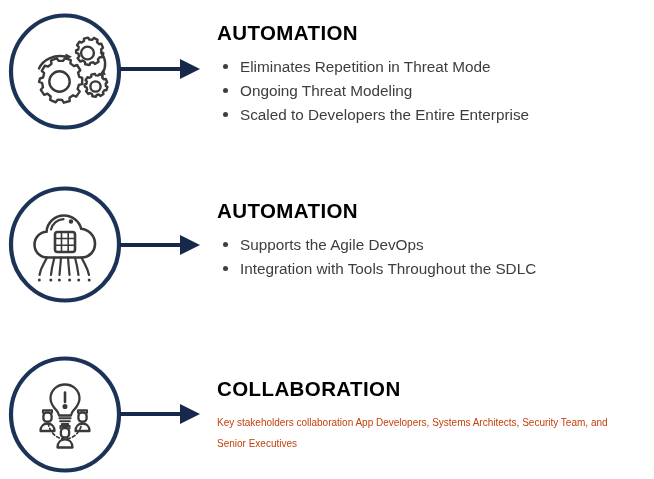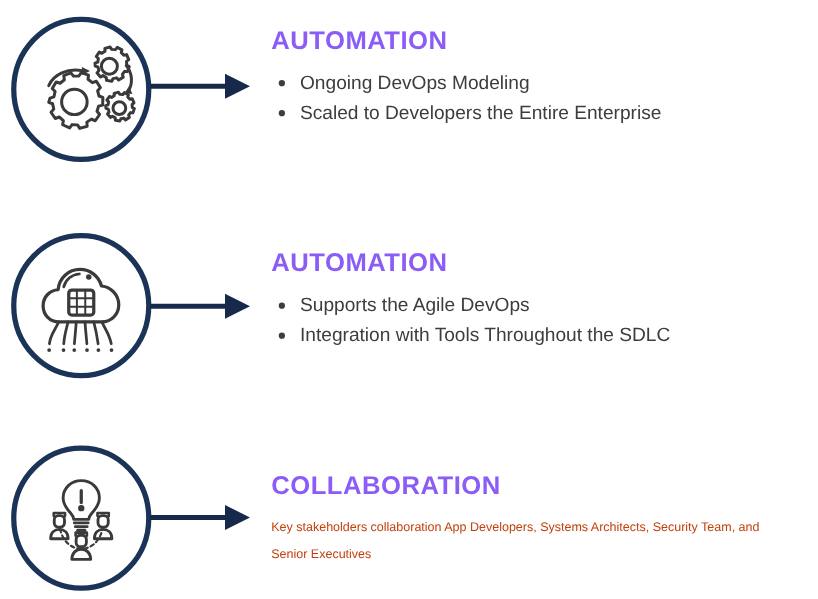--- a/index.html
+++ b/index.html
@@ -64,21 +64,21 @@
   }
   .row-automation .content    { top: 22px; }
   .row-integration .content   { top: 28px; }
   .row-collaboration .content { top: 36px; }
 
   .heading {
     font-family: "Liberation Sans", sans-serif;
     font-size: 20.5px;
     font-weight: bold;
     letter-spacing: 0.4px;
-    color: #8b5cf6;
+    color: #000000;
     margin: 0 0 11px 0;
     line-height: 1.1;
   }
 
   ul.bullets {
     list-style: none;
     margin: 0;
     padding: 0;
   }
   ul.bullets li {
@@ -143,21 +143,22 @@
     <div class="arrow">
       <svg width="84" height="26" viewBox="0 0 84 26">
         <line x1="2" y1="13" x2="64" y2="13" stroke="#16294a" stroke-width="4"></line>
         <path d="M62 3 L82 13 L62 23 Z" fill="#16294a"></path>
       </svg>
     </div>
 
     <div class="content">
       <h2 class="heading">AUTOMATION</h2>
       <ul class="bullets">
-        <li>Ongoing DevOps Modeling</li>
+        <li>Eliminates Repetition in Threat Mode</li>
+        <li>Ongoing Threat Modeling</li>
         <li>Scaled to Developers the Entire Enterprise</li>
       </ul>
     </div>
   </div>
 
   <div class="row row-integration">
 
     <div class="badge">
       <svg width="116" height="119" viewBox="0 0 116 119">
         <ellipse cx="58" cy="59.5" rx="54" ry="56" fill="#ffffff" stroke="#1b3357" stroke-width="4.2"></ellipse>

